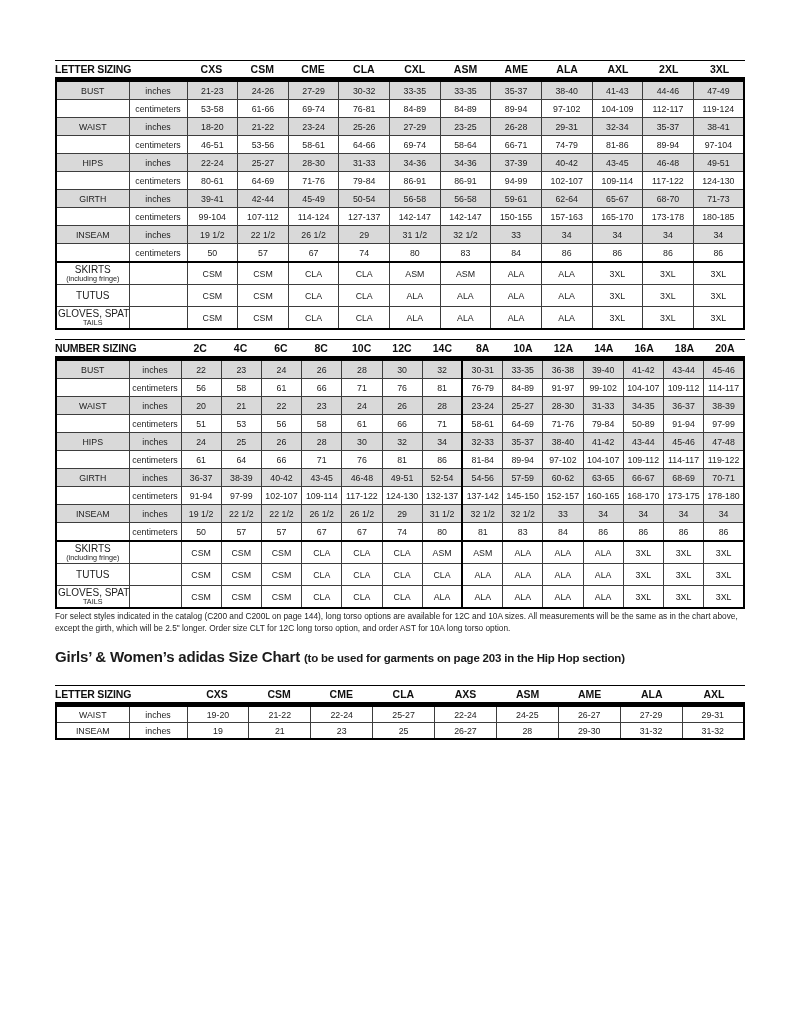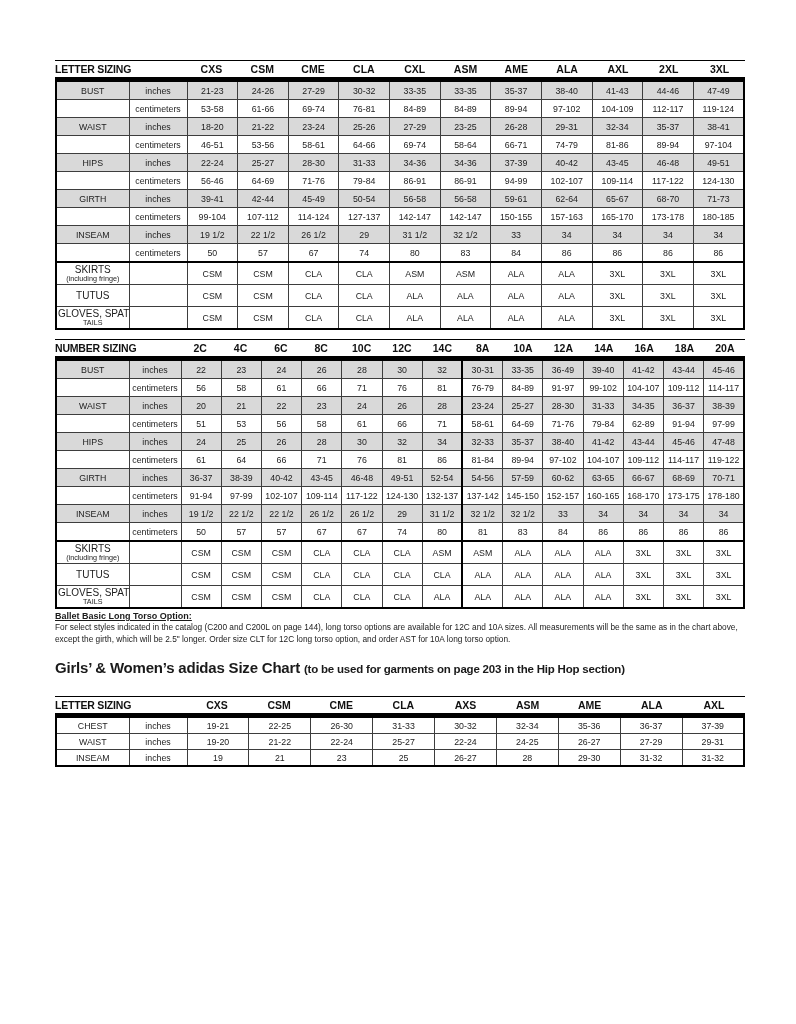--- a/index.html
+++ b/index.html
@@ -172,21 +172,21 @@
               <td>34-36</td>
               <td>37-39</td>
               <td>40-42</td>
               <td>43-45</td>
               <td>46-48</td>
               <td>49-51</td>
             </tr>
             <tr>
               <td class="lab"></td>
               <td class="unit">centimeters</td>
-              <td>56-46</td>
+              <td>80-61</td>
               <td>64-69</td>
               <td>71-76</td>
               <td>79-84</td>
               <td>86-91</td>
               <td>86-91</td>
               <td>94-99</td>
               <td>102-107</td>
               <td>109-114</td>
               <td>117-122</td>
               <td>124-130</td>
@@ -351,21 +351,21 @@
               <td class="unit">inches</td>
               <td>22</td>
               <td>23</td>
               <td>24</td>
               <td>26</td>
               <td>28</td>
               <td>30</td>
               <td>32</td>
               <td class="divL">30-31</td>
               <td>33-35</td>
-              <td>36-49</td>
+              <td>36-38</td>
               <td>39-40</td>
               <td>41-42</td>
               <td>43-44</td>
               <td>45-46</td>
             </tr>
             <tr>
               <td class="lab"></td>
               <td class="unit">centimeters</td>
               <td>56</td>
               <td>58</td>
@@ -407,21 +407,21 @@
               <td>53</td>
               <td>56</td>
               <td>58</td>
               <td>61</td>
               <td>66</td>
               <td>71</td>
               <td class="divL">58-61</td>
               <td>64-69</td>
               <td>71-76</td>
               <td>79-84</td>
-              <td>62-89</td>
+              <td>50-89</td>
               <td>91-94</td>
               <td>97-99</td>
             </tr>
             <tr class="shaded">
               <td class="lab">HIPS</td>
               <td class="unit">inches</td>
               <td>24</td>
               <td>25</td>
               <td>26</td>
               <td>28</td>
@@ -586,21 +586,20 @@
               <td>ALA</td>
               <td>3XL</td>
               <td>3XL</td>
               <td>3XL</td>
             </tr>
           </tbody>
         </table>
       </div>
 
     <div class="note">
-      <div class="note-heading">Ballet Basic Long Torso Option:</div>
       <div class="note-body">For select styles indicated in the catalog (C200 and C200L on page 144), long torso options are available for 12C and 10A sizes. All measurements will be the same as in the chart above, except the girth, which will be 2.5" longer. Order size CLT for 12C long torso option, and order AST for 10A long torso option.</div>
     </div>
 
     <h2 class="title2">
       <span>Girls’ &amp; Women’s adidas Size Chart</span>
       <span class="title2-note">(to be used for garments on page 203 in the Hip Hop section)</span>
     </h2>
     <div class="chart adidas">
         <div class="chart-header">
           <div class="hl">LETTER SIZING</div>
@@ -623,33 +622,20 @@
             <col>
             <col>
             <col>
             <col>
             <col>
             <col>
             <col>
           </colgroup>
           <tbody>
             <tr>
-              <td class="lab">CHEST</td>
-              <td class="unit">inches</td>
-              <td>19-21</td>
-              <td>22-25</td>
-              <td>26-30</td>
-              <td>31-33</td>
-              <td>30-32</td>
-              <td>32-34</td>
-              <td>35-36</td>
-              <td>36-37</td>
-              <td>37-39</td>
-            </tr>
-            <tr>
               <td class="lab">WAIST</td>
               <td class="unit">inches</td>
               <td>19-20</td>
               <td>21-22</td>
               <td>22-24</td>
               <td>25-27</td>
               <td>22-24</td>
               <td>24-25</td>
               <td>26-27</td>
               <td>27-29</td>

